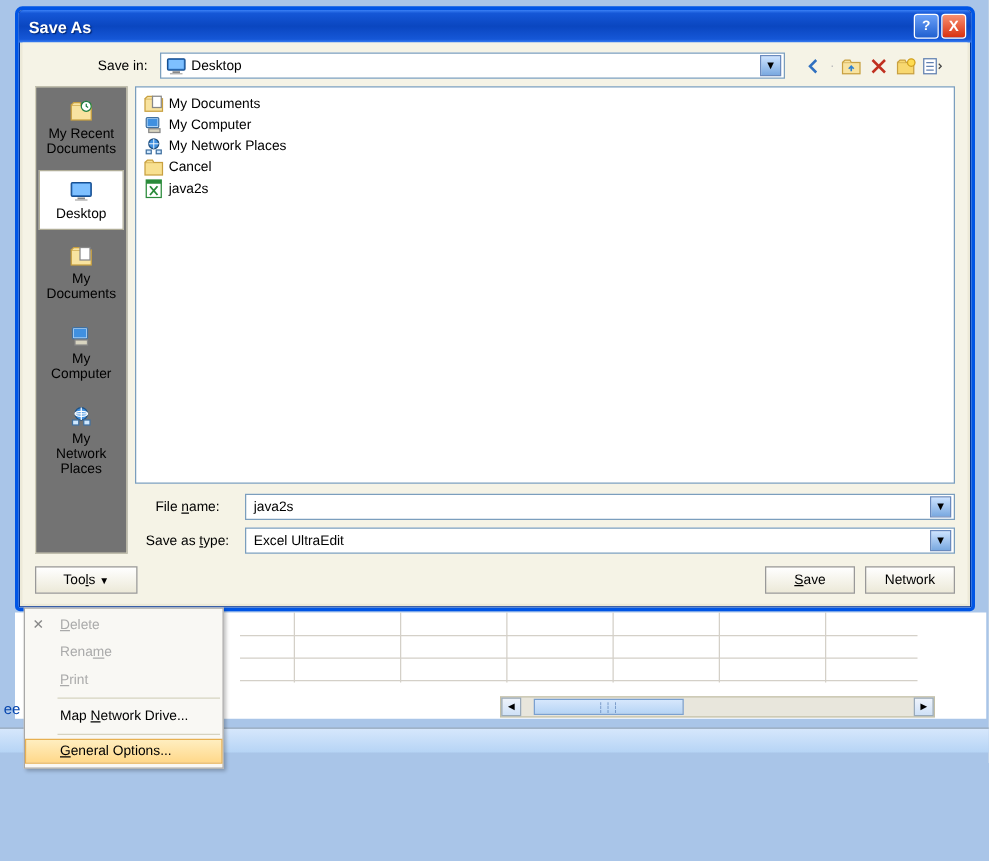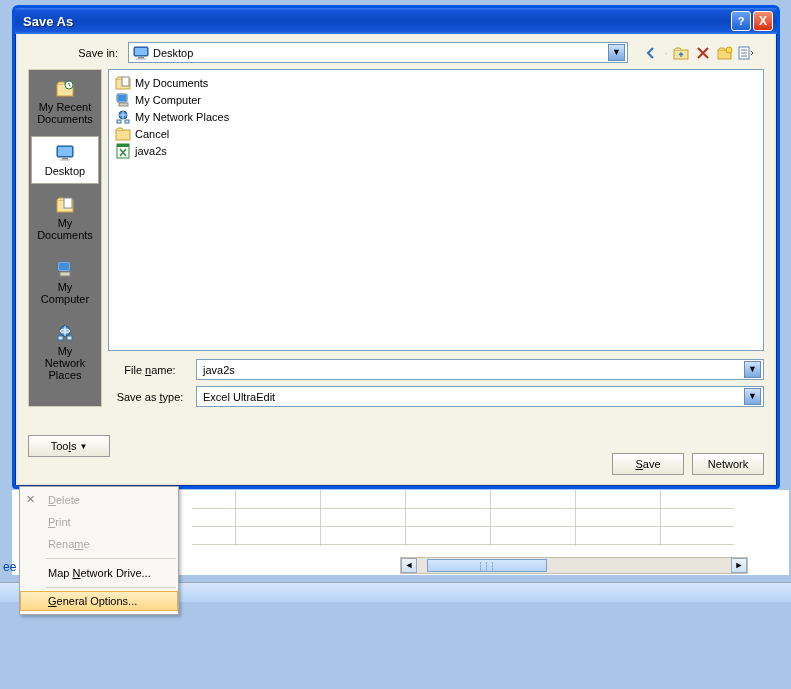--- a/index.html
+++ b/index.html
@@ -173,21 +173,20 @@
 .tools-btn .arrow { font-size: 8px; }
 .spacer { flex: 1; }
 .action-btn {
   width: 72px; height: 22px;
   background: linear-gradient(#fff, #ece9d8);
   border: 1px solid #999;
   margin-left: 8px;
   text-align: center;
   line-height: 20px;
   cursor: pointer;
-  margin-top: 36px;
 }
 .underline { text-decoration: underline; }
 
 .tools-menu {
   position: absolute;
   top: 486px;
   left: 19px;
   width: 160px;
   background: #f9f8f4;
   border: 1px solid #a8a8a8;
@@ -441,24 +440,24 @@
     </div>
   </div>
 </div>
 
 <div class="tools-menu">
   <div class="menu-item disabled">
     <span class="menu-icon-x">✕</span>
     <span><span class="underline">D</span>elete</span>
   </div>
   <div class="menu-item disabled">
+      <span>Rena<span class="underline">m</span>e</span>
+    </div>
+  <div class="menu-item disabled">
       <span><span class="underline">P</span>rint</span>
-    </div>
-  <div class="menu-item disabled">
-      <span>Rena<span class="underline">m</span>e</span>
     </div>
   <div class="menu-sep"></div>
   <div class="menu-item">
       <span>Map <span class="underline">N</span>etwork Drive...</span>
     </div>
   <div class="menu-sep"></div>
   <div class="menu-item highlight">
       <span><span class="underline">G</span>eneral Options...</span>
     </div>
 </div>

